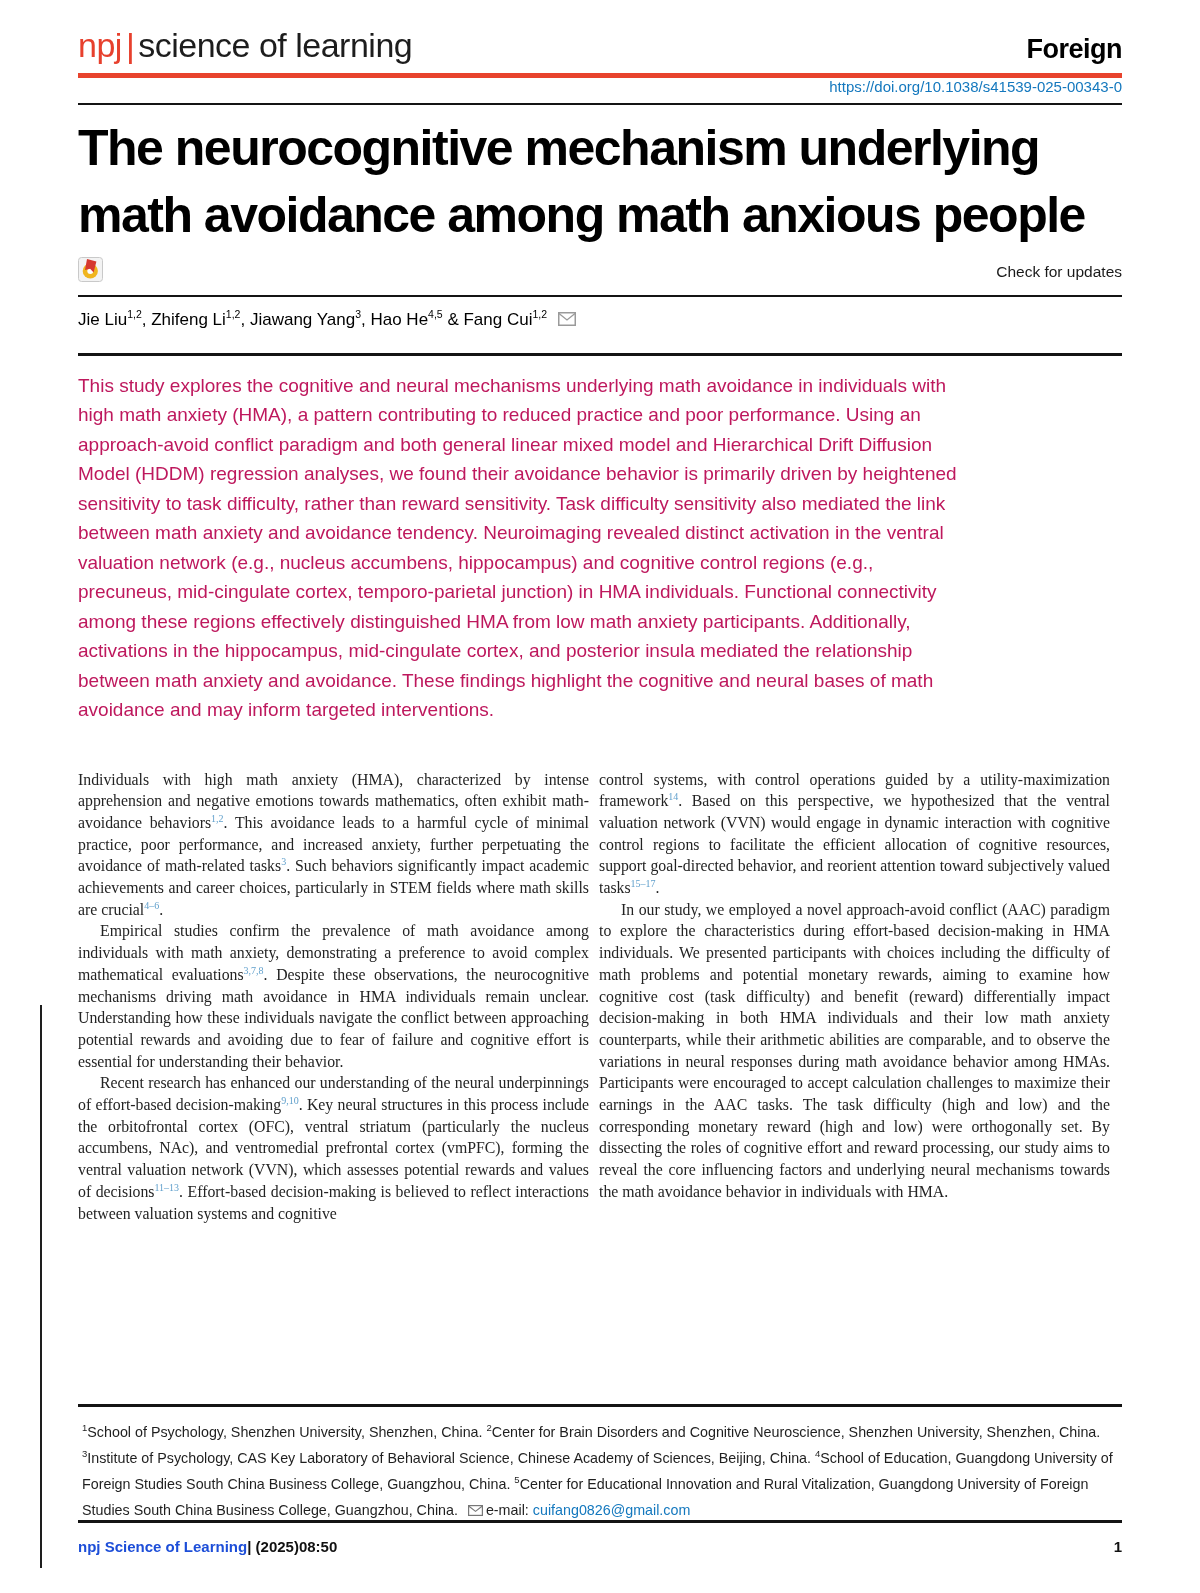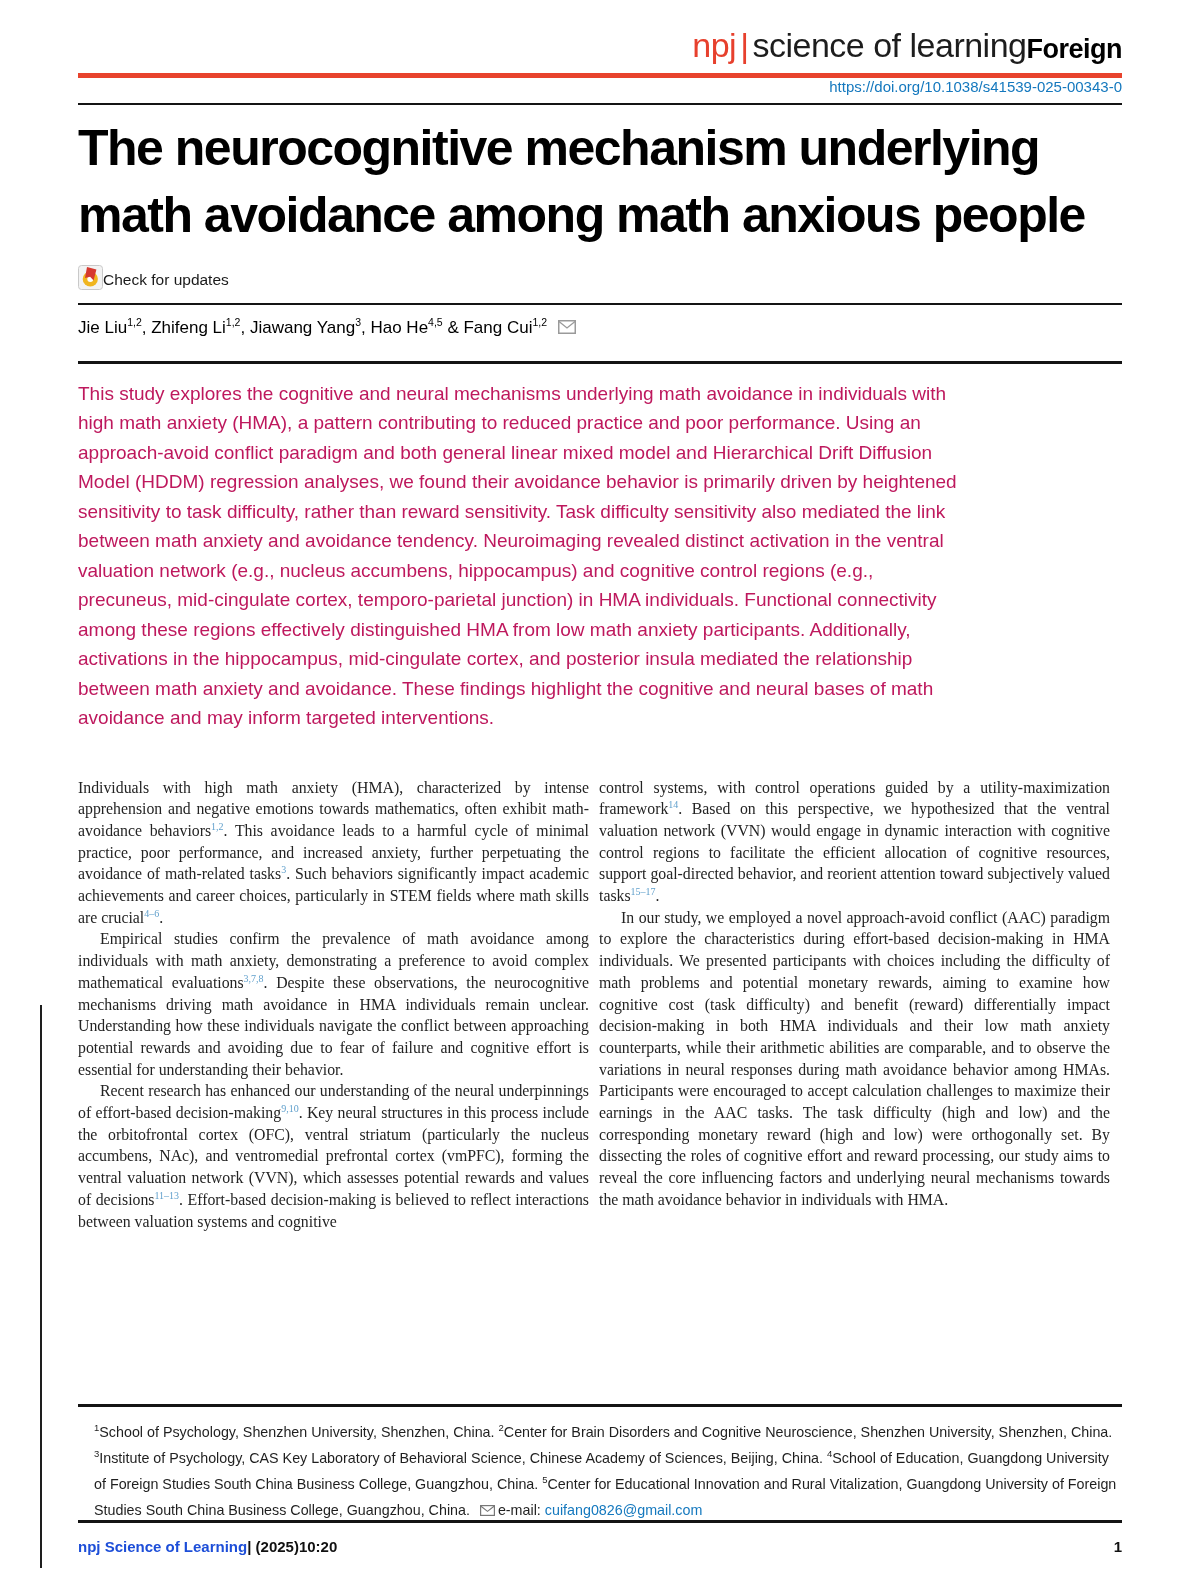--- a/index.html
+++ b/index.html
@@ -1,37 +1,37 @@
 <!DOCTYPE html>
 <html><head>
 <meta charset="utf-8">
 <style>
   html,body{margin:0;padding:0;background:#ffffff;}
   .page{position:relative;width:1200px;height:1593px;background:#fff;overflow:hidden;
         font-family:"Liberation Sans",sans-serif;color:#111;}
   .content{margin:0 78px;padding-top:26px;}
 
   
-  .brand-row{display:flex;justify-content:flex-end;align-items:flex-end;}
+  .brand-row{display:flex;justify-content:space-between;align-items:flex-end;}
   .brand{font-size:34px;letter-spacing:-0.5px;color:#1d1d1d;}
   .brand .npj{color:#e7402d;}
   .brand .pipe{color:#e7402d;font-weight:300;padding:0 4px;}
   .article-type{font-weight:bold;font-size:27px;letter-spacing:-0.5px;color:#000;}
   .red-rule{height:5px;background:#e8432d;margin-top:8px;}
   .partner-row{display:flex;justify-content:space-between;align-items:flex-start;margin-top:12px;height:122px;}
   .partnership{font-size:13.5px;color:#2b2b2b;padding-top:2px;}
   .oa{margin-right:14px;}
 
   
   .doi-row{text-align:right;}
   .doi{color:#1478be;font-size:15px;text-decoration:none;}
   .black-rule{height:2px;background:#141414;margin-top:7px;}
   .title{margin:10px 0 0 0;font-size:50px;line-height:67px;font-weight:bold;
          letter-spacing:-1.5px;color:#000;max-width:1020px;}
-  .check-row{display:flex;justify-content:flex-start;align-items:center;margin-top:16px;cursor:pointer;}
+  .check-row{display:flex;justify-content:space-between;align-items:center;margin-top:8px;cursor:pointer;}
   .cfu-label{font-size:15.5px;color:#1a1a1a;}
   .rule-1{height:1.5px;background:#141414;margin-top:9px;}
   .authors{margin-top:13px;font-weight:normal;font-size:17px;color:#000;}
   .authors sup{font-size:10.5px;line-height:0;}
   .mail-icon{margin-left:6px;vertical-align:-1px;}
   .rule-3{height:3px;background:#141414;margin-top:22px;}
 
   
   .abstract{margin:15px 0 0 0;width:887px;font-size:19px;line-height:29.5px;color:#be185d;}
 
@@ -39,21 +39,21 @@
   .columns{display:flex;gap:10px;margin-top:44px;}
   .col{width:511px;font-family:"Liberation Serif",serif;font-size:15.8px;line-height:21.7px;
        text-align:justify;color:#232323;}
   .bp{margin:0;}
   .bp.indent{text-indent:22px;}
   .bp sup{color:#61a0cc;font-size:10px;line-height:0;}
 
   
   .bottom{position:absolute;left:78px;right:78px;top:1404px;}
   .rule-2{height:2.5px;background:#141414;}
-  .footnotes{margin:12px 0 0 16px;font-size:14.3px;line-height:26px;color:#1f1f1f;}
+  .footnotes{margin:12px 0 0 4px;font-size:14.3px;line-height:26px;color:#1f1f1f;}
   .footnotes sup{font-size:9.5px;line-height:0;color:#1f1f1f;}
   .mail-icon2{margin:0 3px 0 6px;vertical-align:-1px;}
   .email{color:#1478be;text-decoration:none;}
 
   
   .footer{position:absolute;left:78px;right:78px;top:1520px;}
   .rule-2b{height:2.5px;background:#141414;}
   .footer-row{display:flex;justify-content:space-between;margin-top:15px;font-size:15px;font-weight:bold;}
   .fj{color:#1d4ed8;text-decoration:none;}
   .fc{color:#111;}
@@ -131,18 +131,18 @@
             <rect x="0.6" y="0.6" width="13.8" height="9.8" fill="#fff" stroke="#777" stroke-width="1.2"></rect>
             <path d="M1 1.2 L7.5 6.4 L14 1.2" fill="none" stroke="#777" stroke-width="1.1"></path>
           </svg></span><span>e-mail: </span><a class="email" href="#">cuifang0826@gmail.com</a>
     </p>
   </div>
 
   <div class="footer">
     <div class="rule-2b"></div>
     <div class="footer-row">
       <div class="footer-left">
-        <a class="fj" href="#">npj Science of Learning</a><span class="fc">| (2025)10:20</span>
+        <a class="fj" href="#">npj Science of Learning</a><span class="fc">| (2025)08:50</span>
       </div>
       <div class="pageno">1</div>
     </div>
   </div>
 </div>
 
 </body></html>

